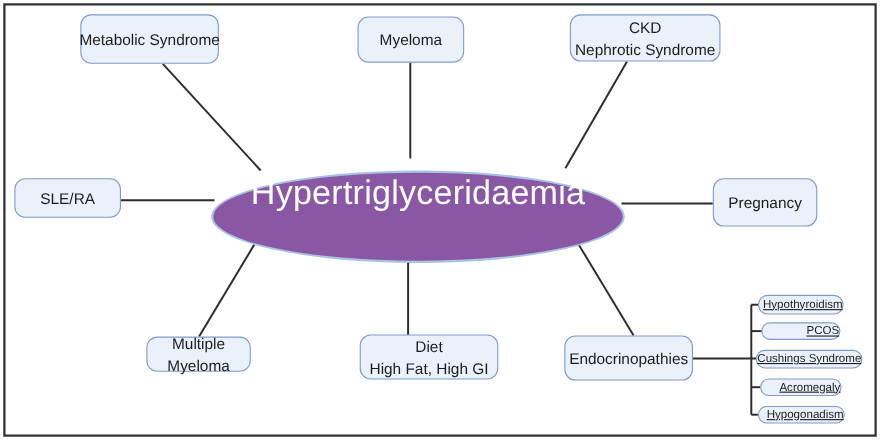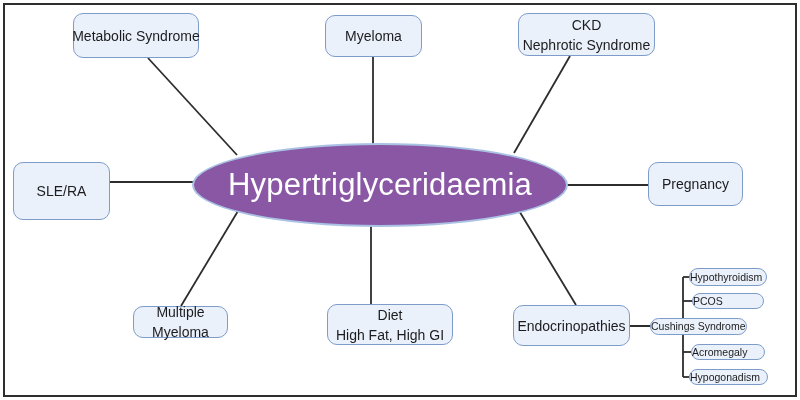--- a/index.html
+++ b/index.html
@@ -24,37 +24,37 @@
   .node{
     position:absolute;box-sizing:border-box;
     display:flex;flex-direction:column;align-items:center;justify-content:center;
     background:var(--node-fill,#eaf1fb);
     border:1.5px solid var(--node-border,#7e9cca);
     border-radius:10px;
     font-size:14px;line-height:20px;text-align:center;
   }
   .node span{white-space:nowrap;}
   .center-ellipse{
-    position:absolute;left:192px;top:143px;width:376px;height:84px;
+    position:absolute;left:192px;top:155px;width:376px;height:84px;
     box-sizing:border-box;
     background:var(--center-fill,#8a57a5);
     border:2.5px solid var(--center-border,#a9c2e4);
     border-radius:50%;
-    display:flex;align-items:center;justify-content:center;
+    display:flex;justify-content:center;
   }
   .center-ellipse span{
     color:#ffffff;font-size:31px;letter-spacing:0.2px;white-space:nowrap;
   }
   .pill{
     position:absolute;box-sizing:border-box;
-    display:flex;align-items:center;justify-content:flex-start;
+    display:flex;align-items:center;justify-content:flex-end;
     background:var(--node-fill,#eaf1fb);
     border:1.5px solid var(--node-border,#7e9cca);
     border-radius:999px;
-    font-size:10.5px;line-height:1;text-align:center;white-space:nowrap;
+    font-size:10.5px;line-height:1;text-align:center;white-space:nowrap;text-decoration:underline;
   }
 </style>
 </head>
 <body>
 
 <div class="frame"></div>
 
 <svg class="connectors" viewBox="0 0 800 400">
   <line x1="148" y1="58" x2="237" y2="155"></line>
   <line x1="373" y1="57" x2="373" y2="144"></line>
@@ -82,21 +82,21 @@
 
 <div class="node" style="left:325px;top:15px;width:97px;height:42px">
   <span>Myeloma</span>
 </div>
 
 <div class="node" style="left:518px;top:13px;width:137px;height:43px">
   <span>CKD</span>
   <span>Nephrotic Syndrome</span>
 </div>
 
-<div class="node" style="left:13px;top:162px;width:97px;height:58px">
+<div class="node" style="left:13px;top:162px;width:97px;height:36px">
   <span>SLE/RA</span>
 </div>
 
 <div class="node" style="left:648px;top:162px;width:95px;height:44px">
   <span>Pregnancy</span>
 </div>
 
 <div class="node" style="left:133px;top:306px;width:95px;height:32px">
   <span>Multiple</span>
   <span>Myeloma</span>
@@ -110,21 +110,21 @@
 <div class="node" style="left:513px;top:305px;width:117px;height:41px">
   <span>Endocrinopathies</span>
 </div>
 
 <div class="pill" style="left:689px;top:268px;width:78px;height:18px">
   <span>Hypothyroidism</span>
 </div>
 <div class="pill" style="left:692px;top:293px;width:72px;height:16px">
   <span>PCOS</span>
 </div>
-<div class="pill" style="left:650px;top:318px;width:97px;height:17px">
+<div class="pill" style="left:687px;top:318px;width:97px;height:17px">
   <span>Cushings Syndrome</span>
 </div>
 <div class="pill" style="left:691px;top:344px;width:74px;height:16px">
   <span>Acromegaly</span>
 </div>
 <div class="pill" style="left:689px;top:369px;width:79px;height:16px">
   <span>Hypogonadism</span>
 </div>
 
 </body></html>

